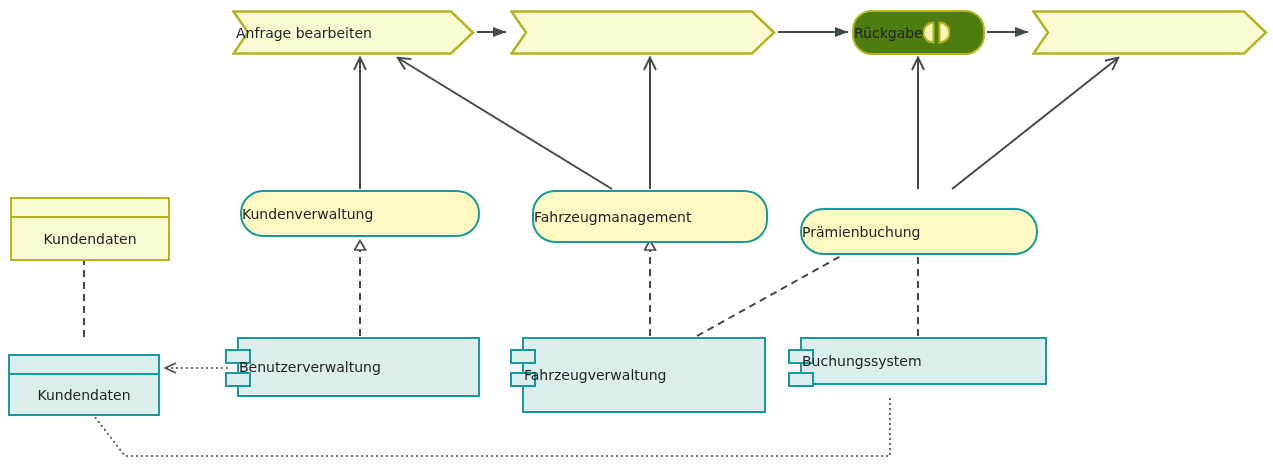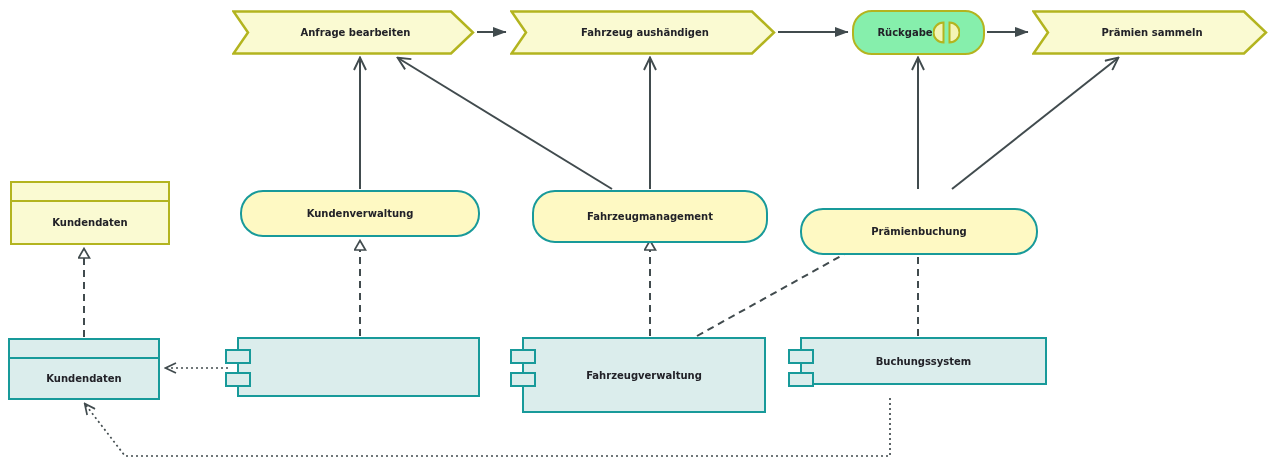--- a/index.html
+++ b/index.html
@@ -9,42 +9,42 @@
     background:#ffffff;
     font-family:"DejaVu Sans","Liberation Sans",sans-serif;
     color:#222228;
     overflow:hidden;
   }
   #edge-layer{position:absolute;left:0;top:0;width:1273px;height:465px;pointer-events:none;}
   .edge{fill:none;stroke:#414b4e;stroke-width:2;}
   .edge.realization{stroke-dasharray:7 5;}
   .edge.access{stroke-dasharray:2 3;stroke-width:1.7;}
 
-  .node{position:absolute;box-sizing:border-box;display:flex;align-items:center;justify-content:center;font-size:10px;font-weight:bold;}
+  .node{position:absolute;box-sizing:border-box;display:flex;align-items:center;justify-content:flex-start;font-size:14px;}
   .lbl{position:relative;white-space:nowrap;}
 
   
   .chev .shape{position:absolute;left:0;top:0;width:100%;height:100%;}
   .chev polygon{fill:#fafad2;stroke:#b3b41f;stroke-width:2.5;}
   .chev .lbl{padding-left:4px;}
 
   
-  .pill{background:#86efac;border:2.5px solid #b3b41f;border-radius:20px;}
+  .pill{background:#4d7c0f;border:2.5px solid #b3b41f;border-radius:20px;}
 
   
   .svc{background:#fef9c3;border:2.5px solid #189a9a;border-radius:23px;}
 
   
   .comp{background:#dbedec;border:2.5px solid #189a9a;}
   .tab{position:absolute;left:-14px;width:26px;height:15px;background:#dbedec;border:2.5px solid #189a9a;box-sizing:border-box;}
   .tab1{top:10px;}
   .tab2{top:33px;}
 
   
-  .obj{display:block;}
+  .obj{display:block;margin-top:16px;}
   .obj .band{height:17px;border-bottom-style:solid;border-bottom-width:2.5px;}
   .obj .lbl{display:flex;align-items:center;justify-content:center;height:calc(100% - 19px);}
   .obj.yellow{background:#fafad2;border:2.5px solid #b3b41f;}
   .obj.yellow .band{border-bottom-color:#b3b41f;}
   .obj.teal{background:#dbedec;border:2.5px solid #189a9a;}
   .obj.teal .band{border-bottom-color:#189a9a;}
 
   .icon-interaction{display:block;}
 </style>
 </head>
@@ -88,36 +88,34 @@
     <svg class="shape" viewBox="0 0 243 45" preserveAspectRatio="none">
       <polygon points="1.5,1.5 219,1.5 241,22.5 219,43.5 1.5,43.5 16,22.5"></polygon>
     </svg>
     <span class="lbl">Anfrage bearbeiten</span>
   </div>
 
   <div class="node chev" style="left:510px;top:10px;width:266px;height:45px">
     <svg class="shape" viewBox="0 0 266 45" preserveAspectRatio="none">
       <polygon points="1.5,1.5 242,1.5 264,22.5 242,43.5 1.5,43.5 16,22.5"></polygon>
     </svg>
-    <span class="lbl">Fahrzeug aushändigen</span>
   </div>
 
   <div class="node pill" style="left:852px;top:10px;width:133px;height:45px">
     <span class="lbl">Rückgabe</span>
     <svg class="icon-interaction" width="27" height="23" viewBox="0 0 27 23">
       <path d="M10.5,1.5 A10,10 0 0 0 10.5,21.5 Z" fill="#f4f4b6" stroke="#b3b41f" stroke-width="2"></path>
       <path d="M16.5,1.5 A10,10 0 0 1 16.5,21.5 Z" fill="#f4f4b6" stroke="#b3b41f" stroke-width="2"></path>
     </svg>
   </div>
 
   <div class="node chev" style="left:1032px;top:10px;width:236px;height:45px">
     <svg class="shape" viewBox="0 0 236 45" preserveAspectRatio="none">
       <polygon points="1.5,1.5 212,1.5 234,22.5 212,43.5 1.5,43.5 16,22.5"></polygon>
     </svg>
-    <span class="lbl">Prämien sammeln</span>
   </div>
 
   <div class="node obj yellow" style="left:10px;top:181px;width:160px;height:64px">
     <div class="band"></div>
     <span class="lbl">Kundendaten</span>
   </div>
 
   <div class="node svc" style="left:240px;top:190px;width:240px;height:47px">
     <span class="lbl">Kundenverwaltung</span>
   </div>
@@ -129,20 +127,21 @@
   </div>
 
   <div class="node obj teal" style="left:8px;top:338px;width:152px;height:62px">
     <div class="band"></div>
     <span class="lbl">Kundendaten</span>
   </div>
 
   <div class="node comp" style="left:237px;top:337px;width:243px;height:60px">
     <span class="tab tab1"></span>
     <span class="tab tab2"></span>
+    <span class="lbl">Benutzerverwaltung</span>
   </div>
 
   <div class="node comp" style="left:522px;top:337px;width:244px;height:76px">
     <span class="tab tab1"></span>
     <span class="tab tab2"></span>
     <span class="lbl">Fahrzeugverwaltung</span>
   </div>
 
   <div class="node comp" style="left:800px;top:337px;width:247px;height:48px">
     <span class="tab tab1"></span>

